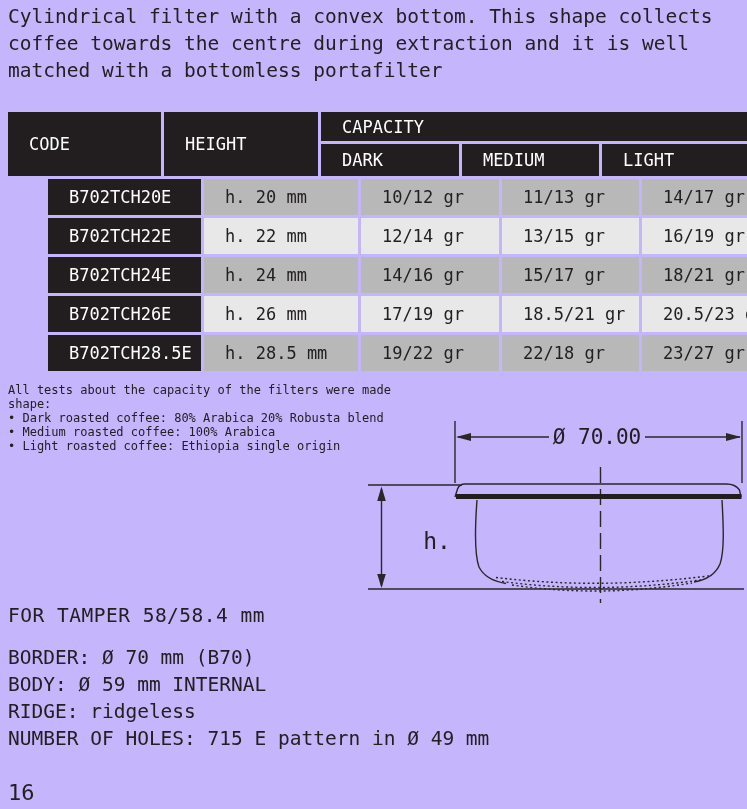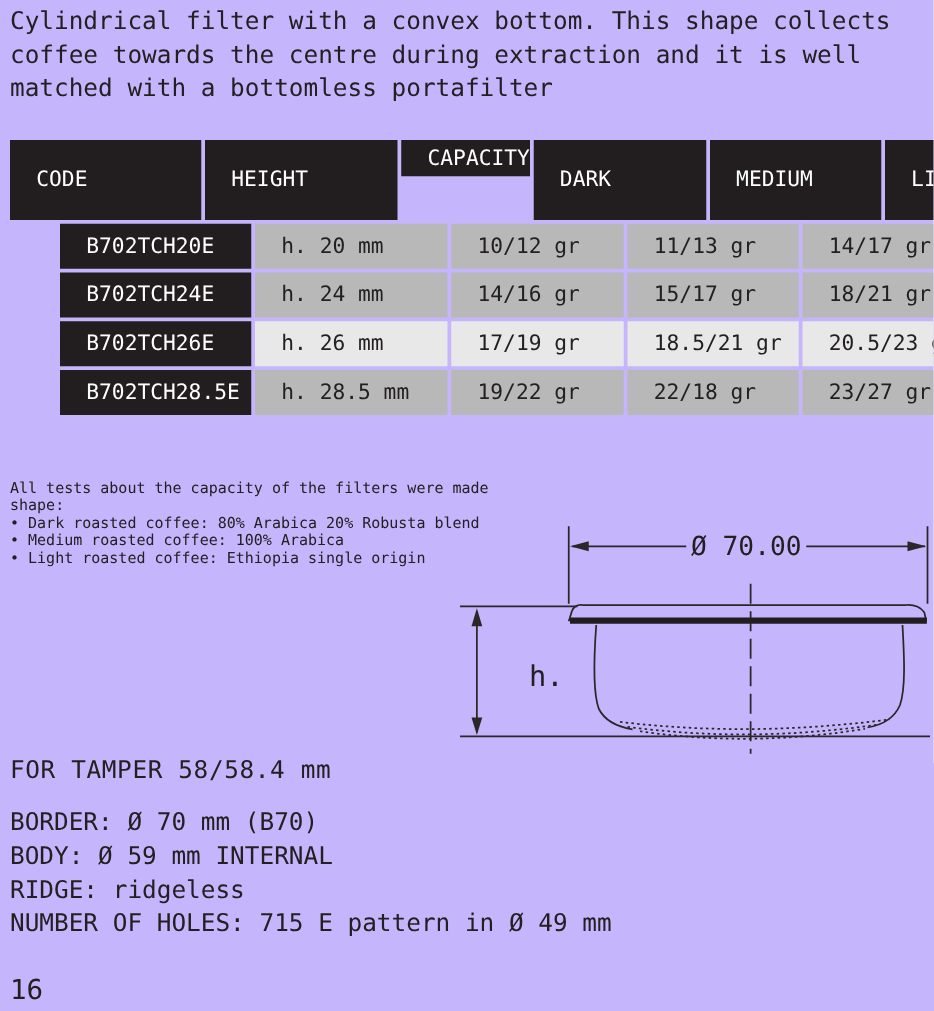--- a/index.html
+++ b/index.html
@@ -27,21 +27,21 @@
     left: 8px; top: 112px;
     width: 739px;
     font-size: 17px;
   }
   .thead {
     display: grid;
     grid-template-columns: 153px 154px 1fr;
     column-gap: 3px;
     height: 64px;
   }
-  .cap-block { display: flex; gap: 3px; }
+  .cap-block { display: flex; flex-direction: column; gap: 3px; }
   .cap-top { height: 29px; }
   .cap-sub {
     flex: 1;
     display: grid;
     grid-template-columns: 138px 137px 1fr;
     column-gap: 3px;
   }
   .trow {
     display: grid;
     grid-template-columns: 153px 154px 138px 137px 1fr;
@@ -124,20 +124,27 @@
       </div>
     </div>
 
     <div class="trow shade-a">
       <div class="cell code">B702TCH20E</div>
       <div class="cell val">h. 20 mm</div>
       <div class="cell val">10/12 gr</div>
       <div class="cell val">11/13 gr</div>
       <div class="cell val">14/17 gr</div>
     </div>
+    <div class="trow shade-b">
+      <div class="cell code">B702TCH22E</div>
+      <div class="cell val">h. 22 mm</div>
+      <div class="cell val">12/14 gr</div>
+      <div class="cell val">13/15 gr</div>
+      <div class="cell val">16/19 gr</div>
+    </div>
     <div class="trow shade-a">
       <div class="cell code">B702TCH24E</div>
       <div class="cell val">h. 24 mm</div>
       <div class="cell val">14/16 gr</div>
       <div class="cell val">15/17 gr</div>
       <div class="cell val">18/21 gr</div>
     </div>
     <div class="trow shade-b">
       <div class="cell code">B702TCH26E</div>
       <div class="cell val">h. 26 mm</div>

